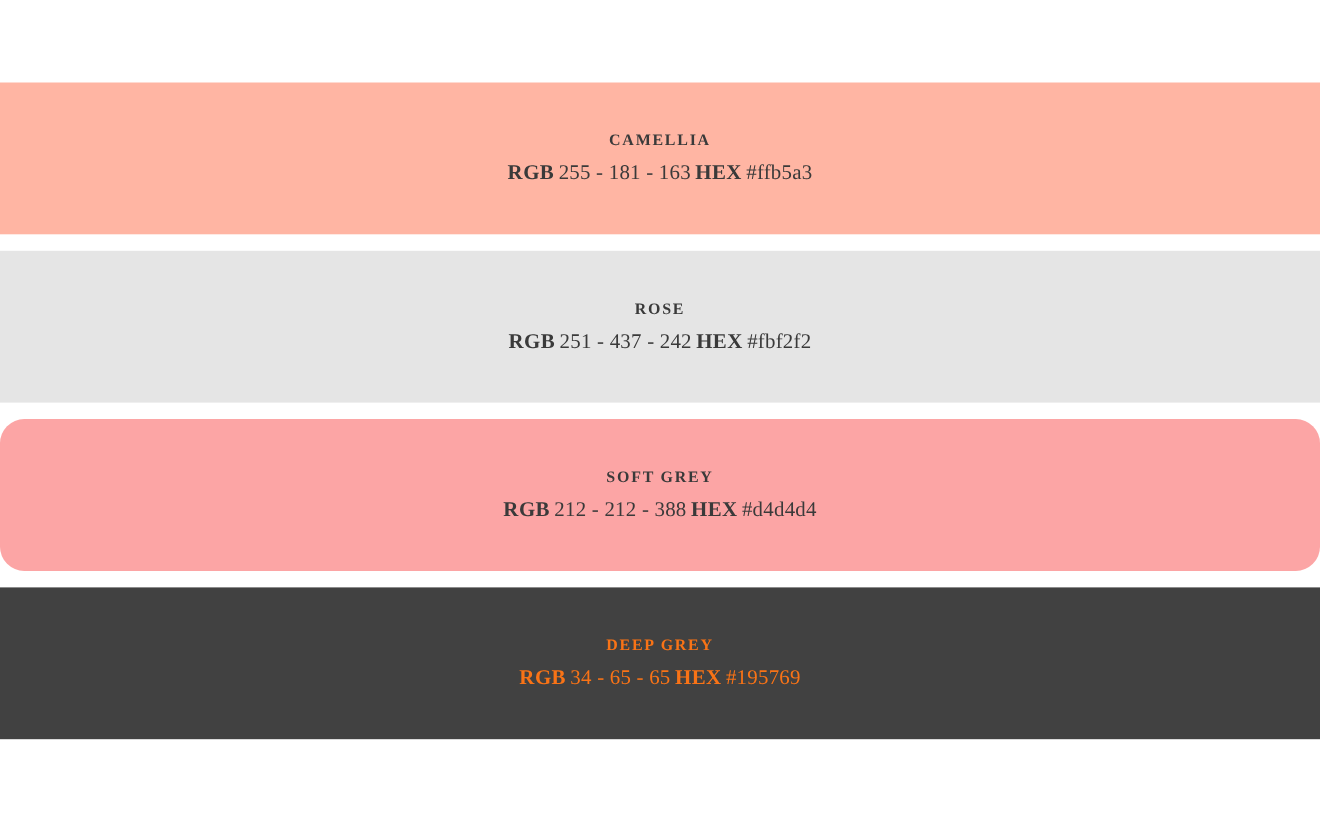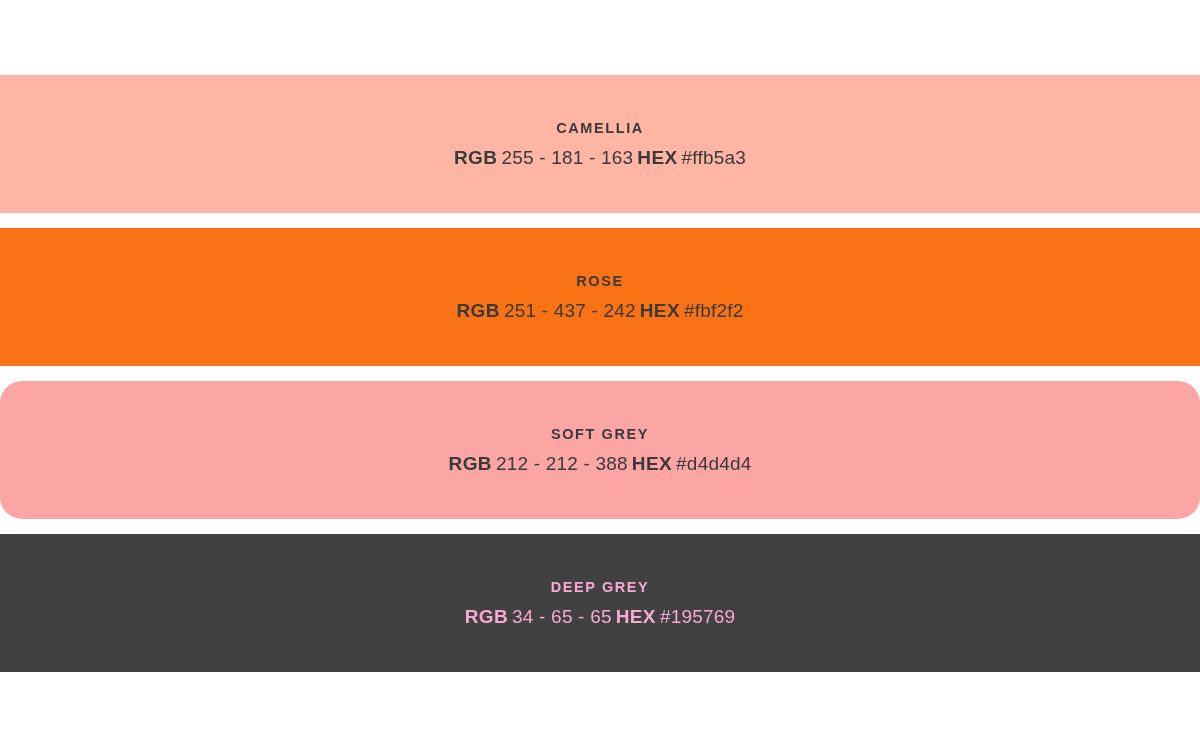--- a/index.html
+++ b/index.html
@@ -1,16 +1,16 @@
 <!DOCTYPE html>
 <html><head>
 <meta charset="utf-8">
 <title>Color Palette</title>
 <style>
-  * { box-sizing: border-box; margin: 0; padding: 0; }
+  * { box-sizing: border-box; margin: 0; padding: 0; font-family: Liberation Serif, serif; }
 
   html, body {
     width: 1200px;
     height: 749px;
   }
 
   body {
     background: #ffffff;
     font-family: "Liberation Sans", sans-serif;
     overflow: hidden;
@@ -74,34 +74,34 @@
 
 <div class="palette">
 
   <div class="swatch" style="background: rgb(255, 181, 163); color: rgb(58, 58, 58);">
     <div class="swatch-name">CAMELLIA</div>
     <div class="swatch-detail">
       <span class="lbl">RGB</span><span class="sep"></span><span class="val">255 - 181 - 163</span><span class="sep"></span><span class="lbl">HEX</span><span class="sep"></span><span class="val">#ffb5a3</span>
     </div>
   </div>
 
-  <div class="swatch" style="background: #f97316; color: rgb(58, 58, 58);">
+  <div class="swatch" style="background: #e5e5e5; color: rgb(58, 58, 58);">
     <div class="swatch-name">ROSE</div>
     <div class="swatch-detail">
       <span class="lbl">RGB</span><span class="sep"></span><span class="val">251 - 437 - 242</span><span class="sep"></span><span class="lbl">HEX</span><span class="sep"></span><span class="val">#fbf2f2</span>
     </div>
   </div>
 
   <div class="swatch" style="background: #fca5a5; color: rgb(58, 58, 58); border-radius: 22px;">
     <div class="swatch-name">SOFT GREY</div>
     <div class="swatch-detail">
       <span class="lbl">RGB</span><span class="sep"></span><span class="val">212 - 212 - 388</span><span class="sep"></span><span class="lbl">HEX</span><span class="sep"></span><span class="val">#d4d4d4</span>
     </div>
   </div>
 
-  <div class="swatch" style="background: rgb(65, 65, 65); color: #f9a8d4;">
+  <div class="swatch" style="background: rgb(65, 65, 65); color: #f97316;">
     <div class="swatch-name">DEEP GREY</div>
     <div class="swatch-detail">
       <span class="lbl">RGB</span><span class="sep"></span><span class="val">34 - 65 - 65</span><span class="sep"></span><span class="lbl">HEX</span><span class="sep"></span><span class="val">#195769</span>
     </div>
   </div>
 
 </div>
 
 </body></html>

